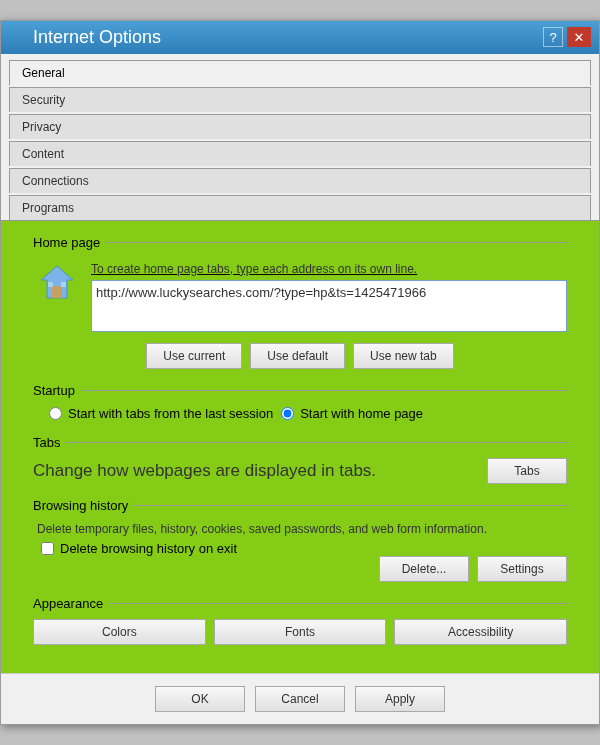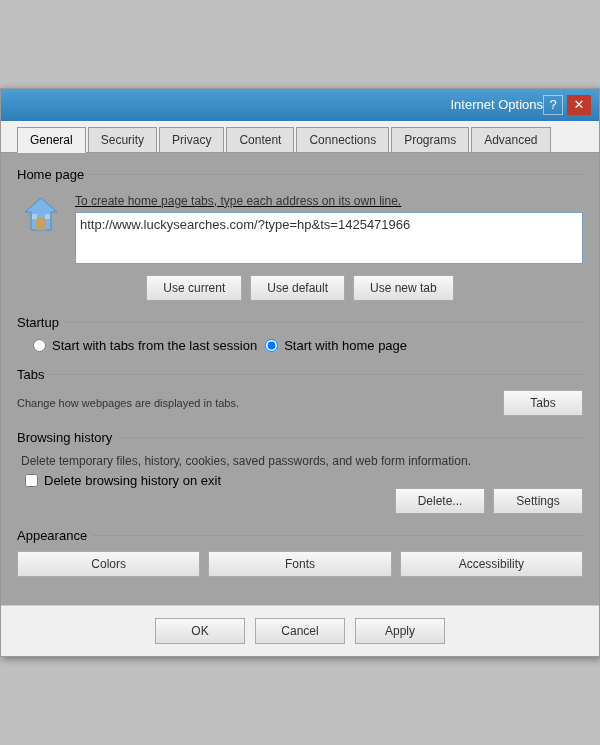--- a/index.html
+++ b/index.html
@@ -29,24 +29,24 @@
       background: linear-gradient(to bottom, #4a9fd4, #2e7db8);
       color: white;
       padding: 6px 8px;
       display: flex;
       align-items: center;
       justify-content: space-between;
       user-select: none;
     }
 
     .title-bar-title {
-      font-size: 13px;
+      font-size: 18px;
       font-weight: normal;
       flex: 1;
-      text-align: right;
+      text-align: left;
     }
 
     .title-bar-controls {
       display: flex;
       align-items: center;
       gap: 4px;
     }
 
     .title-bar-help {
       width: 20px;
@@ -70,23 +70,24 @@
       cursor: pointer;
       font-size: 12px;
       display: flex;
       align-items: center;
       justify-content: center;
     }
 
     .tab-bar {
       background: #f0f0f0;
       display: flex;
-      padding: 6px 16px 0;
+      padding: 6px 8px 0;
       border-bottom: 1px solid #999;
       gap: 2px;
+      flex-direction: column;
     }
 
     .tab {
       padding: 5px 12px;
       border: 1px solid #999;
       background: #e0e0e0;
       cursor: pointer;
       border-bottom: none;
       color: #333;
       font-size: 12px;
@@ -94,22 +95,22 @@
 
     .tab.active {
       background: #f0f0f0;
       border-bottom: 1px solid #f0f0f0;
       margin-bottom: -1px;
       z-index: 1;
       color: #000;
     }
 
     .content {
-      padding: 14px 16px;
-      background: #a3a3a3;
+      padding: 14px 32px;
+      background: #84cc16;
     }
 
     .section {
       margin-bottom: 14px;
     }
 
     .section-header {
       display: flex;
       align-items: center;
       margin-bottom: 8px;
@@ -198,21 +199,21 @@
     }
 
     .tabs-row {
       display: flex;
       align-items: center;
       justify-content: space-between;
       margin-top: 4px;
     }
 
     .tabs-desc {
-      font-size: 11px;
+      font-size: 17px;
       color: #333;
       flex: 1;
     }
 
     .checkbox-label {
       display: flex;
       align-items: center;
       gap: 6px;
       font-size: 12px;
       cursor: pointer;
@@ -286,21 +287,20 @@
     </div>
   </div>
 
   <div class="tab-bar">
     <div class="tab active">General</div>
     <div class="tab">Security</div>
     <div class="tab">Privacy</div>
     <div class="tab">Content</div>
     <div class="tab">Connections</div>
     <div class="tab">Programs</div>
-    <div class="tab">Advanced</div>
   </div>
 
   <div class="content">
 
     <div class="section">
       <div class="section-header">
         <span>Home page</span>
       </div>
       <div class="home-page-section">
         <div class="house-icon">

